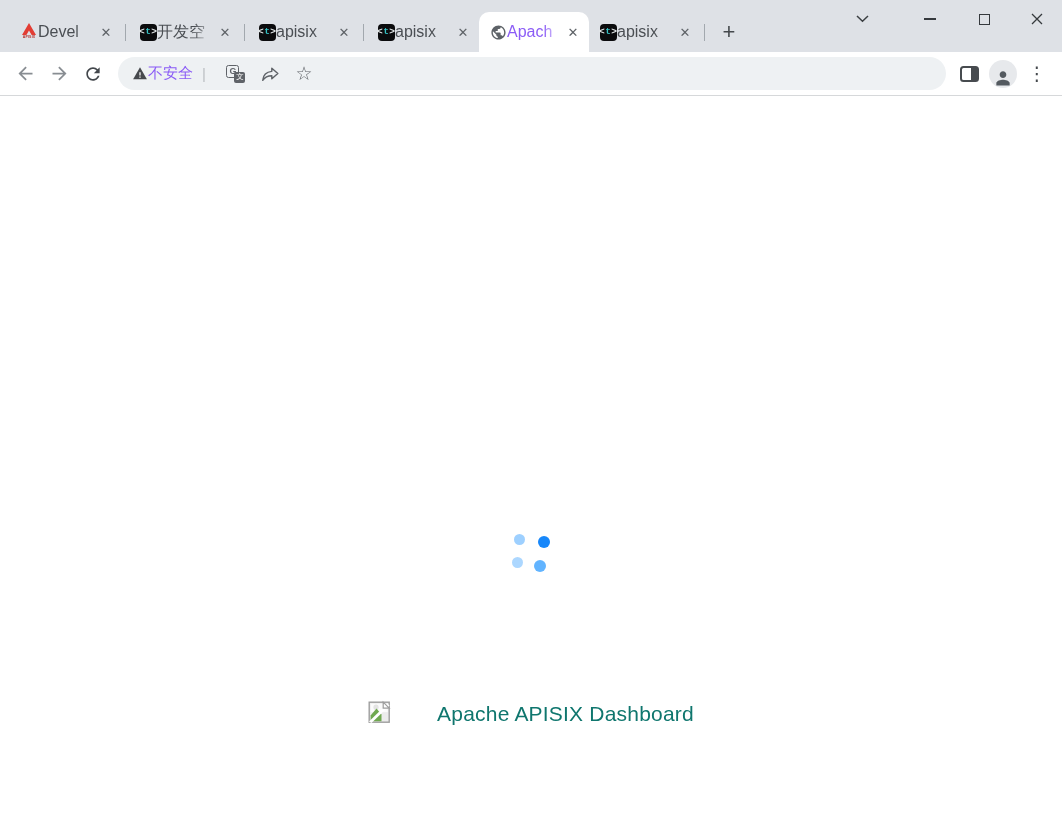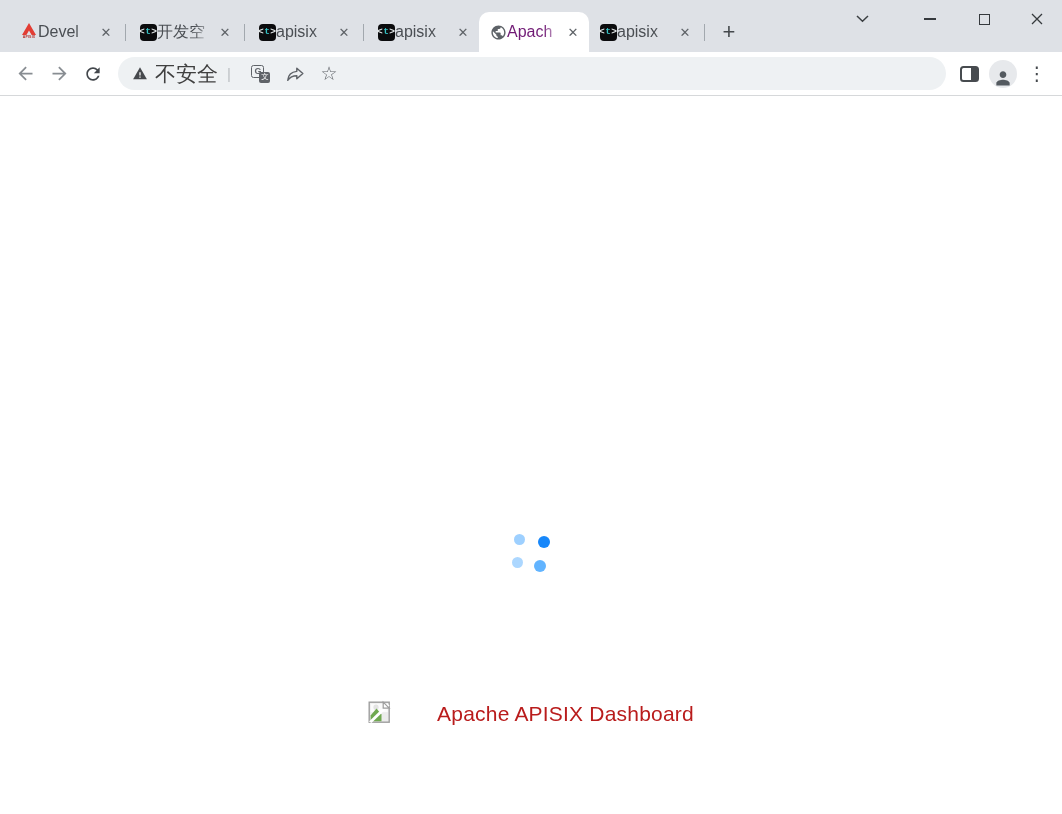--- a/index.html
+++ b/index.html
@@ -8,21 +8,21 @@
   .window { width:1062px; height:814px; position:relative; background:#fff; }
 
   
   .tabstrip { position:relative; height:52px; background:#dee1e6; }
   .tabs { position:absolute; left:0; bottom:0; height:40px; display:flex; align-items:center; padding-left:10px; }
   .tab { display:flex; align-items:center; height:40px; width:112px; padding:0 8px 0 10px; border-radius:10px 10px 0 0; cursor:default; }
   .tab.active { background:#ffffff; width:110px; }
   .tab-label { flex:1; font-size:16px; color:#4a4e53; white-space:nowrap; overflow:hidden;
     -webkit-mask-image:linear-gradient(90deg,#000 62%,transparent 96%);
             mask-image:linear-gradient(90deg,#000 62%,transparent 96%); }
-  .tab.active .tab-label { color:#701a75; }
+  .tab.active .tab-label { color:#8b5cf6; }
   .tab-close { width:16px; height:16px; display:flex; align-items:center; justify-content:center;
     font-size:13px; color:#5f6368; border-radius:50%; flex:none; }
   .tab-sep { width:1px; height:17px; background:#a2a8ae; margin:0 3px; flex:none; }
   .favicon { width:18px; height:18px; flex:none; display:flex; align-items:center; justify-content:center; }
   .apisix-fav { flex-direction:column; justify-content:flex-start; }
   .apisix-word { font-size:3.5px; font-weight:bold; color:#b3302c; letter-spacing:.2px; line-height:4px; }
   .t-fav { width:17px; height:17px; background:#0b0b0d; border-radius:4px; display:flex; align-items:center; justify-content:center;
     font-family:"Liberation Mono","DejaVu Sans Mono",monospace; font-size:9.5px; font-weight:bold; line-height:1; }
   .t-fav .bracket { color:#e6ebec; }
   .t-fav .tee { color:#35c2c5; padding:0 .5px; }
@@ -37,21 +37,21 @@
   .winbtn.close-btn { width:50px; }
   .min-glyph { width:12px; height:1.5px; background:#35393d; }
   .max-glyph { width:11px; height:11px; border:1.4px solid #35393d; background:transparent; }
 
   
   .toolbar { height:44px; background:#ffffff; border-bottom:1px solid #d6d8da; display:flex; align-items:center; padding:0 8px; }
   .nav-btn { width:34px; height:34px; flex:none; display:flex; align-items:center; justify-content:center; border-radius:50%; }
   .omnibox { flex:1; min-width:0; height:33px; background:#eef1f3; border-radius:17px; display:flex; align-items:center;
     padding:0 12px 0 14px; margin:0 6px 0 8px; }
   .sec-chip { display:flex; align-items:center; flex:none; }
-  .sec-label { margin-left:7px; font-size:21px; color:#404040; }
+  .sec-label { font-size:15px; color:#8b5cf6; }
   .url-sep { margin:0 9px; font-size:15px; color:#bcc0c4; }
   .url-text { flex:1; min-width:0; font-size:15px; color:#202124; white-space:nowrap; overflow:hidden; }
   .pill-icon { flex:none; width:26px; height:26px; display:flex; align-items:center; justify-content:center; margin-left:8px; border-radius:50%; }
   .star-glyph { font-size:19px; color:#5f6368; line-height:1; }
   .translate-box { position:relative; width:19px; height:18px; }
   .tg { position:absolute; left:0; top:0; width:13px; height:13px; border:1.6px solid #5f6368; border-radius:2.5px;
     font-size:9px; font-weight:bold; color:#5f6368; display:flex; align-items:center; justify-content:center; background:#eef1f3; }
   .twen { position:absolute; right:0; bottom:0; width:11px; height:11px; background:#5f6368; border-radius:2px;
     font-size:7.5px; color:#fff; display:flex; align-items:center; justify-content:center; }
   .right-cluster { display:flex; align-items:center; flex:none; }
@@ -61,21 +61,21 @@
   .kebab-glyph { font-size:19px; color:#45494d; line-height:1; letter-spacing:0; }
 
   
   .page { position:relative; height:717px; background:#ffffff; overflow:hidden; }
   .dot { position:absolute; border-radius:50%; }
   .dot-tl { left:514px; top:438px; width:11px; height:11px; background:rgba(24,144,255,.42); }
   .dot-tr { left:538px; top:440px; width:12px; height:12px; background:#1787fa; }
   .dot-bl { left:512px; top:461px; width:11px; height:11px; background:rgba(24,144,255,.36); }
   .dot-br { left:534px; top:464px; width:12px; height:12px; background:rgba(24,144,255,.68); }
   .footer-row { position:absolute; left:0; right:0; top:600px; height:36px; display:flex; align-items:center; justify-content:center; gap:25px; }
-  .app-title { font-size:21px; color:#b91c1c; letter-spacing:.2px;margin-left:21px; }
+  .app-title { font-size:21px; color:#0f766e; letter-spacing:.2px;margin-left:21px; }
 </style>
 </head>
 <body>
 
 <div class="window">
 
   <div class="tabstrip">
     <div class="tabs">
 
       <div class="tab">

